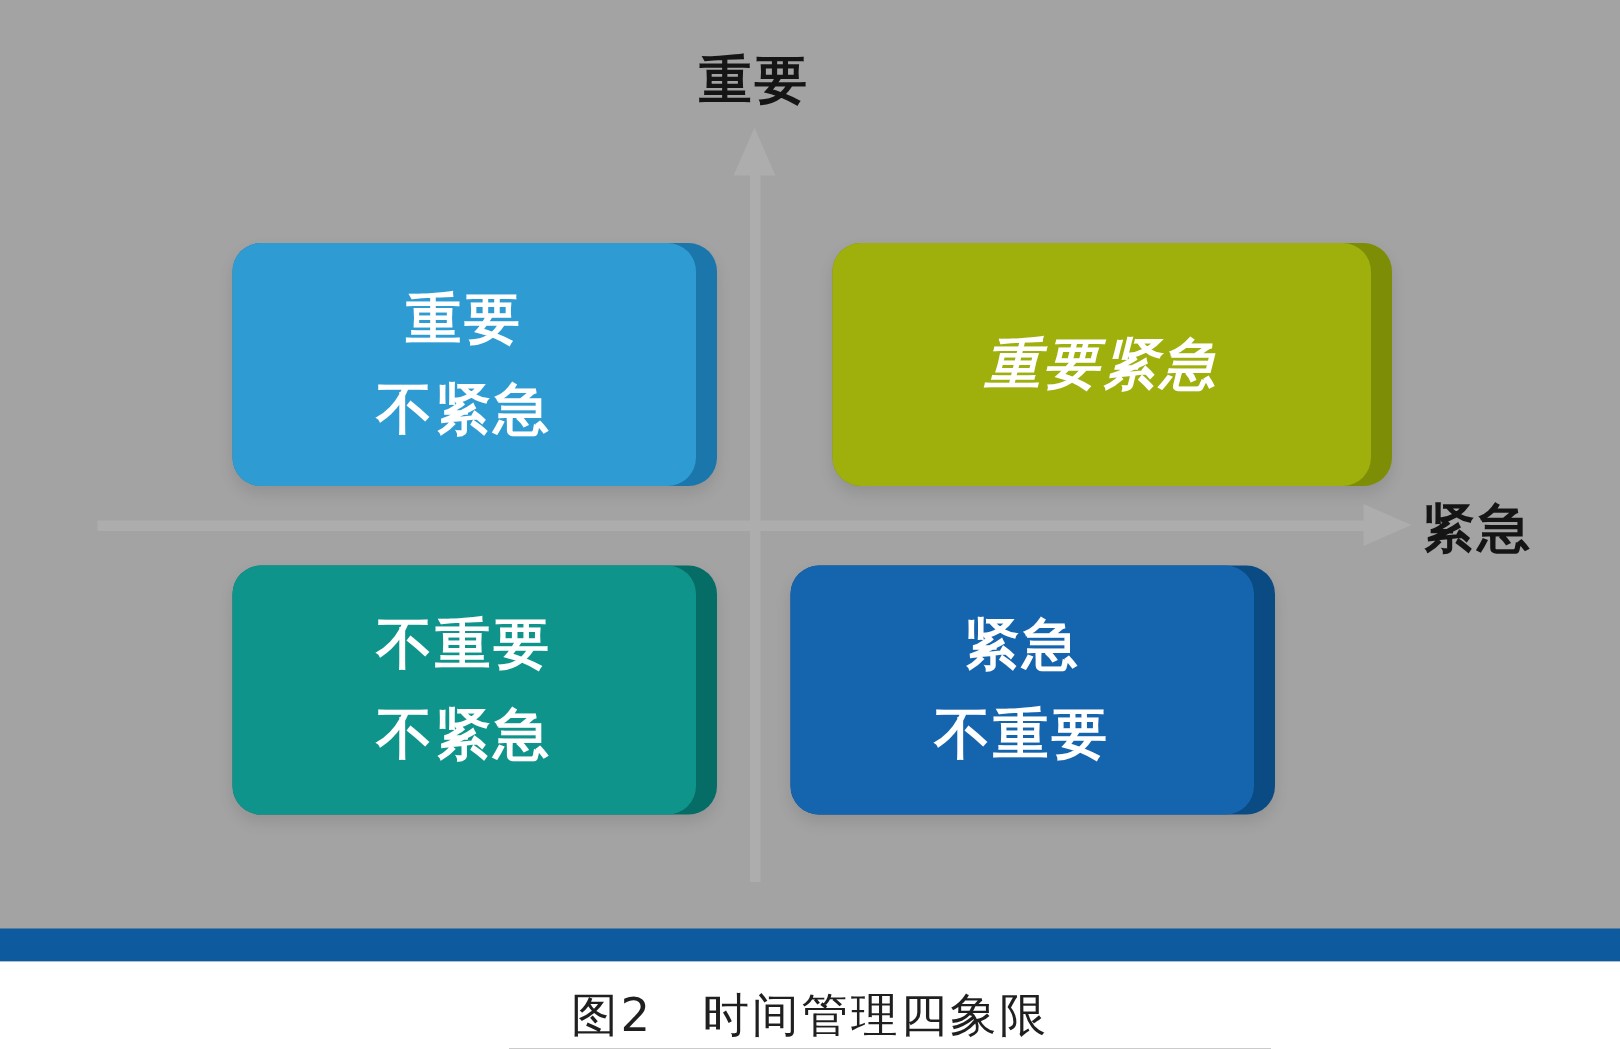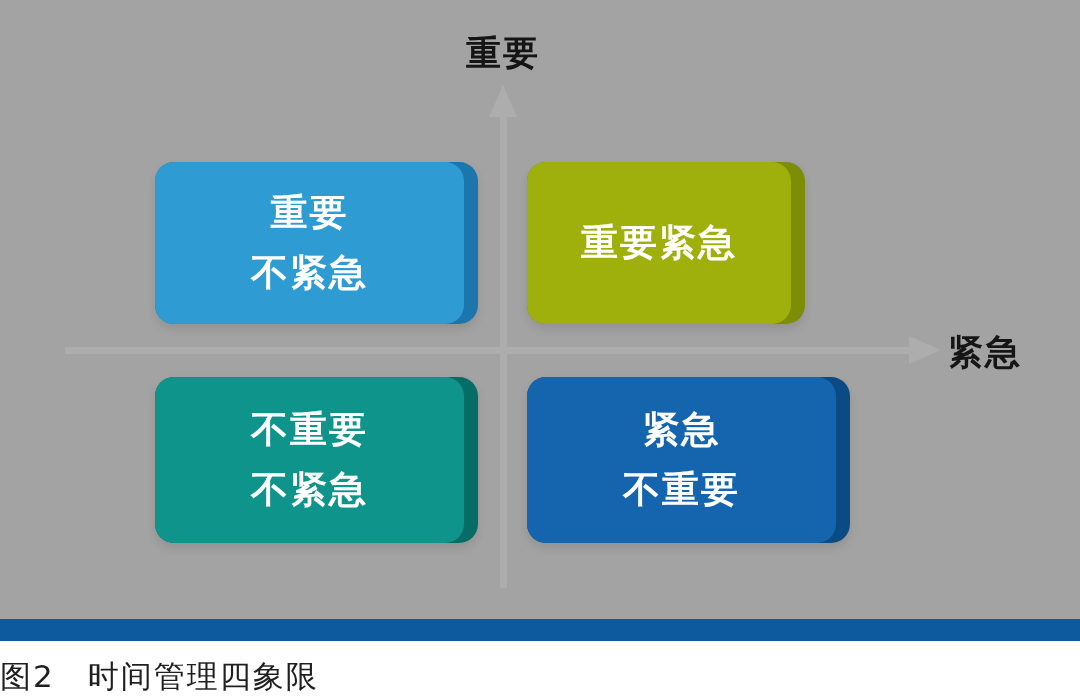--- a/index.html
+++ b/index.html
@@ -71,41 +71,41 @@
     color: #FFFFFF;
     font-size: 37px;
     font-weight: 700;
     line-height: 60px;
     letter-spacing: 2px;
     white-space: nowrap;
   }
   .q-line:empty { display: none; }
 
   .qbox.tl { left: 155px; top: 162px; width: 323px; height: 162px; }
-  .qbox.tr { left: 527px; top: 162px; width: 278px; height: 162px; }
+  .qbox.tr { left: 555px; top: 162px; width: 373px; height: 162px; font-style: italic; }
   .qbox.bl { left: 155px; top: 377px; width: 323px; height: 166px; }
   .qbox.br { left: 527px; top: 377px; width: 323px; height: 166px; }
 
   
   .divider-bar {
     position: absolute;
     left: 0; top: 619px;
     width: 1080px; height: 22px;
   }
   .footer-white {
     position: absolute;
     left: 0; top: 641px;
     width: 1080px; height: 58px;
     background: #FFFFFF;
   }
   .caption {
     position: absolute;
     left: 0; top: 656px;
     width: 1080px;
-    text-align: left;
+    text-align: center;
     font-size: 31px;
     font-weight: 500;
     color: #1F1F1F;
     letter-spacing: 2px;
   }
 </style>
 </head>
 <body>
 
 <div class="canvas" style="background-color: #a3a3a3;">

